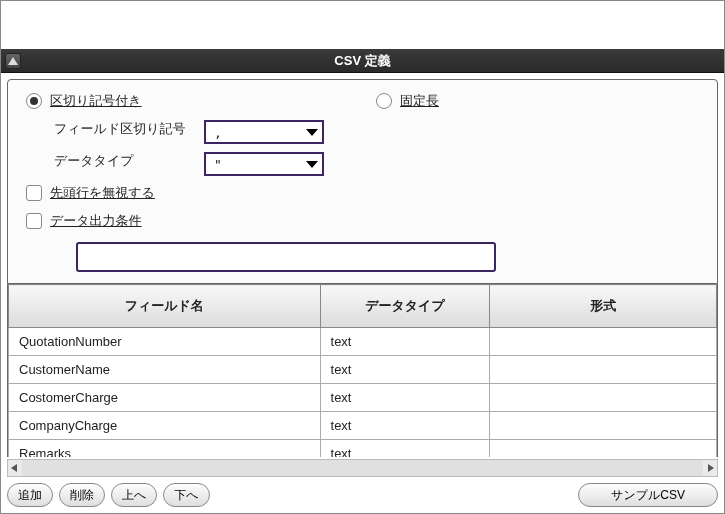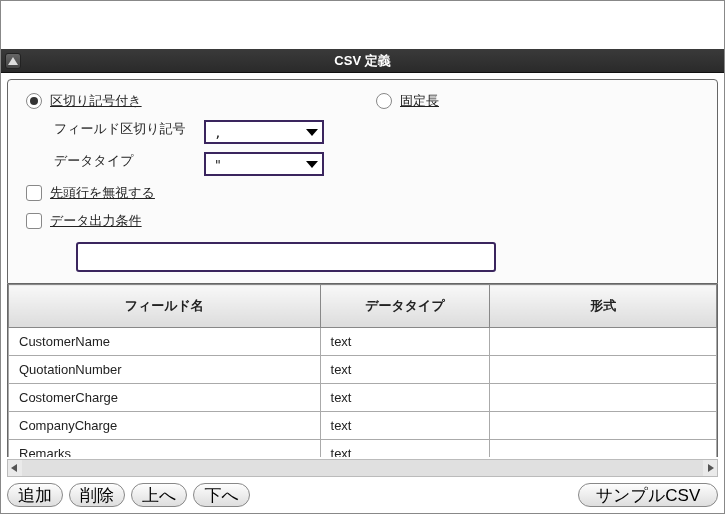--- a/index.html
+++ b/index.html
@@ -172,21 +172,21 @@
     display: flex;
     align-items: center;
     gap: 6px;
   }
   .btn {
     height: 24px;
     padding: 0 12px;
     border: 1px solid #888;
     border-radius: 12px;
     background: linear-gradient(to bottom, #fdfdfd, #dedede);
-    font-size: 17px;
+    font-size: 12px;
     cursor: pointer;
     display: inline-flex;
     align-items: center;
     justify-content: center;
   }
   .btn.small { padding: 0 10px; }
   .spacer { flex: 1; }
 </style>
 </head>
 <body>
@@ -251,26 +251,26 @@
     <table>
       <thead>
         <tr>
           <th class="col1">フィールド名</th>
           <th class="col2">データタイプ</th>
           <th class="col3">形式</th>
         </tr>
       </thead>
       <tbody id="tbody">
           <tr>
+            <td class="col1">QuotationNumber</td>
+            <td class="col2">text</td>
+            <td class="col3"></td>
+          </tr>
+          <tr>
             <td class="col1">CustomerName</td>
-            <td class="col2">text</td>
-            <td class="col3"></td>
-          </tr>
-          <tr>
-            <td class="col1">QuotationNumber</td>
             <td class="col2">text</td>
             <td class="col3"></td>
           </tr>
           <tr>
             <td class="col1">CostomerCharge</td>
             <td class="col2">text</td>
             <td class="col3"></td>
           </tr>
           <tr>
             <td class="col1">CompanyCharge</td>

